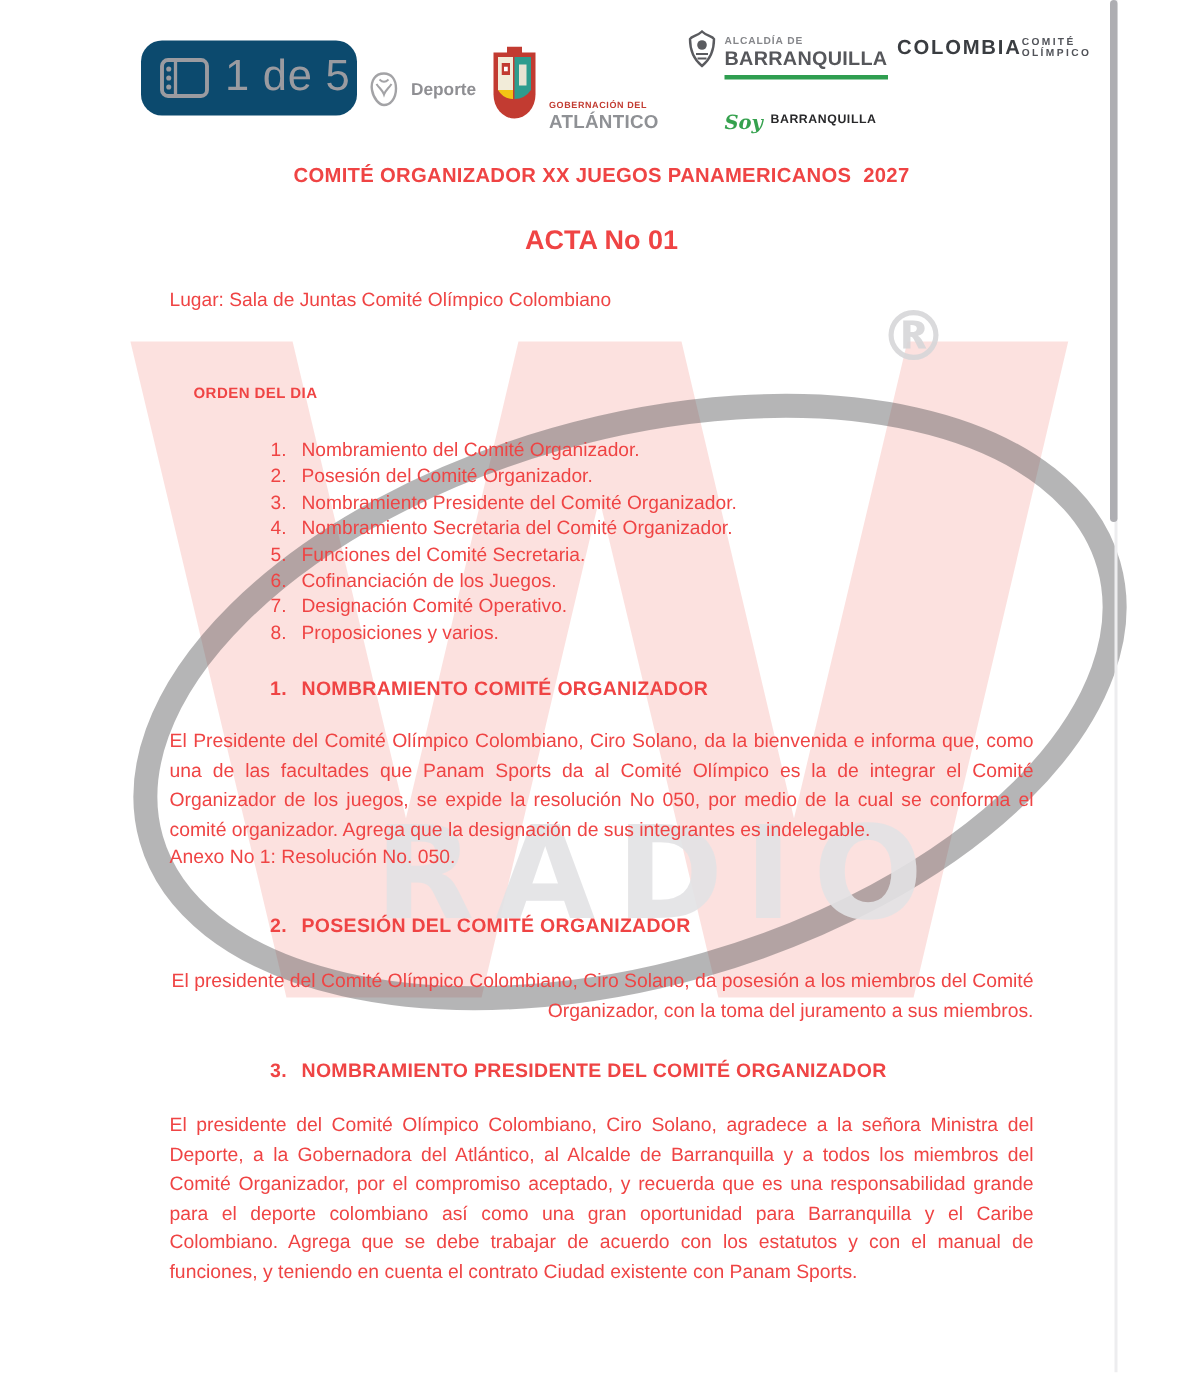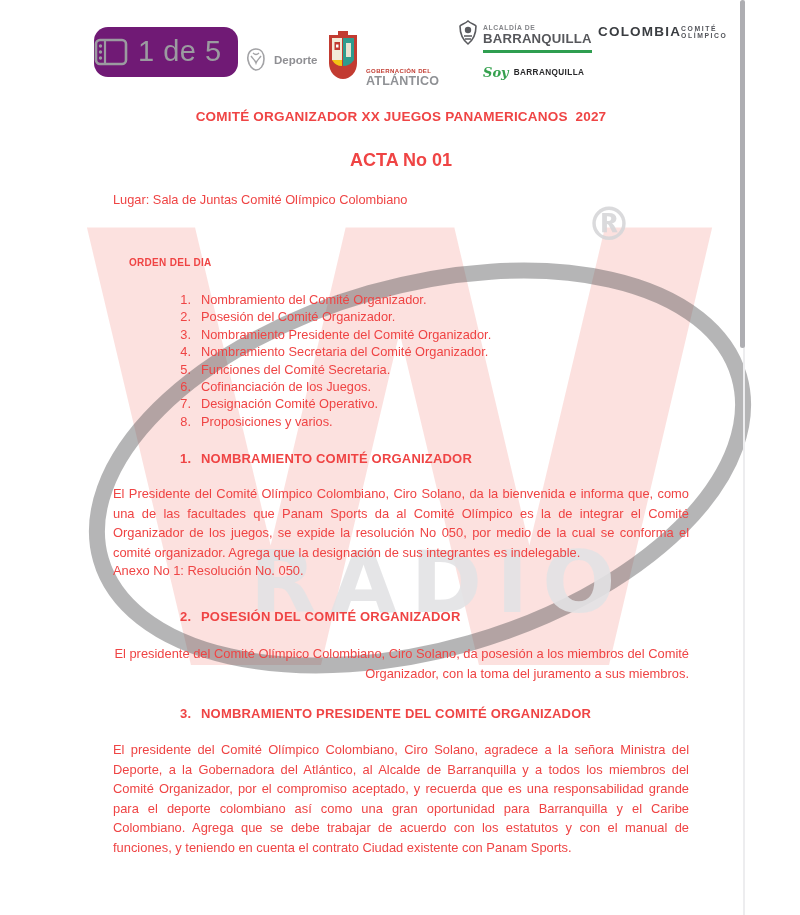--- a/index.html
+++ b/index.html
@@ -10,22 +10,22 @@
   }
   .canvas { position:relative; width:800px; height:915px; overflow:hidden; background:#ffffff; }
 
   
   .watermark { position:absolute; left:0; top:0; z-index:0; pointer-events:none; }
 
   
   .page-badge {
     position:absolute; left:94px; top:27px; z-index:3;
     width:144px; height:50px; border-radius:14px;
-    background:#701a75; display:flex; align-items:center; gap:10px;
-    box-sizing:border-box;
+    background:#0c4a6e; display:flex; align-items:center; gap:10px;
+    padding-left:12px; box-sizing:border-box;
   }
   .page-badge-label { font-size:29px; color:#9b9ba0; letter-spacing:0.5px; line-height:1; padding-bottom:2px; }
 
   .scroll-track { position:absolute; left:743px; top:0; width:2px; height:915px; background:#ededef; z-index:4; }
   .scroll-thumb { position:absolute; left:740px; top:0; width:5px; height:348px; background:#aeaeb2; border-radius:3px; z-index:5; }
 
   
   .logo { position:absolute; z-index:3; display:flex; }
   .logo-deporte { left:244px; top:46px; align-items:center; gap:6px; }
   .deporte-label { font-size:11.5px; font-weight:bold; color:#8f8f93; }
@@ -33,21 +33,21 @@
   .logo-atlantico { left:326px; top:28px; align-items:center; gap:6px; }
   .atl-text { display:flex; flex-direction:column; justify-content:center;margin-top:40px; }
   .atl-line1 { font-size:6px; font-weight:bold; color:#c23b31; letter-spacing:0.4px; }
   .atl-line2 { font-size:12.5px; font-weight:bold; color:#8f9195; letter-spacing:0.2px; }
 
   .logo-barranquilla { left:458px; top:20px; align-items:flex-start; gap:5px; }
   .baq-text { display:flex; flex-direction:column; }
   .baq-line1 { font-size:6.8px; font-weight:bold; color:#85868a; letter-spacing:0.6px; margin-top:4px; }
   .baq-line2 { font-size:13.2px; font-weight:bold; color:#56575b; letter-spacing:0.2px; }
   .baq-rule { height:2.5px; background:#2f9e50; margin-top:4px; width:100%; }
-  .baq-soy-row { display:flex; align-items:center; gap:5px; margin-top:12px; }
+  .baq-soy-row { display:flex; gap:5px; margin-top:22px; }
   .baq-soy { font-family:"DejaVu Serif", serif; font-style:italic; font-weight:bold; font-size:13px; color:#35a14e; }
   .baq-line3 { font-size:8.2px; font-weight:bold; color:#28282a; letter-spacing:0.4px; }
 
   .logo-colombia { left:598px; top:12px; width:96px; align-items:center; }
   .col-line1 { font-size:13.5px; font-weight:bold; color:#3a3d41; letter-spacing:1.2px; margin-top:1px; }
   .col-line2 { font-size:6.8px; font-weight:bold; color:#515359; letter-spacing:1.6px; margin-top:2px; }
 
   
   .page-content {
     position:absolute; left:113px; top:0; width:576px; height:915px;

